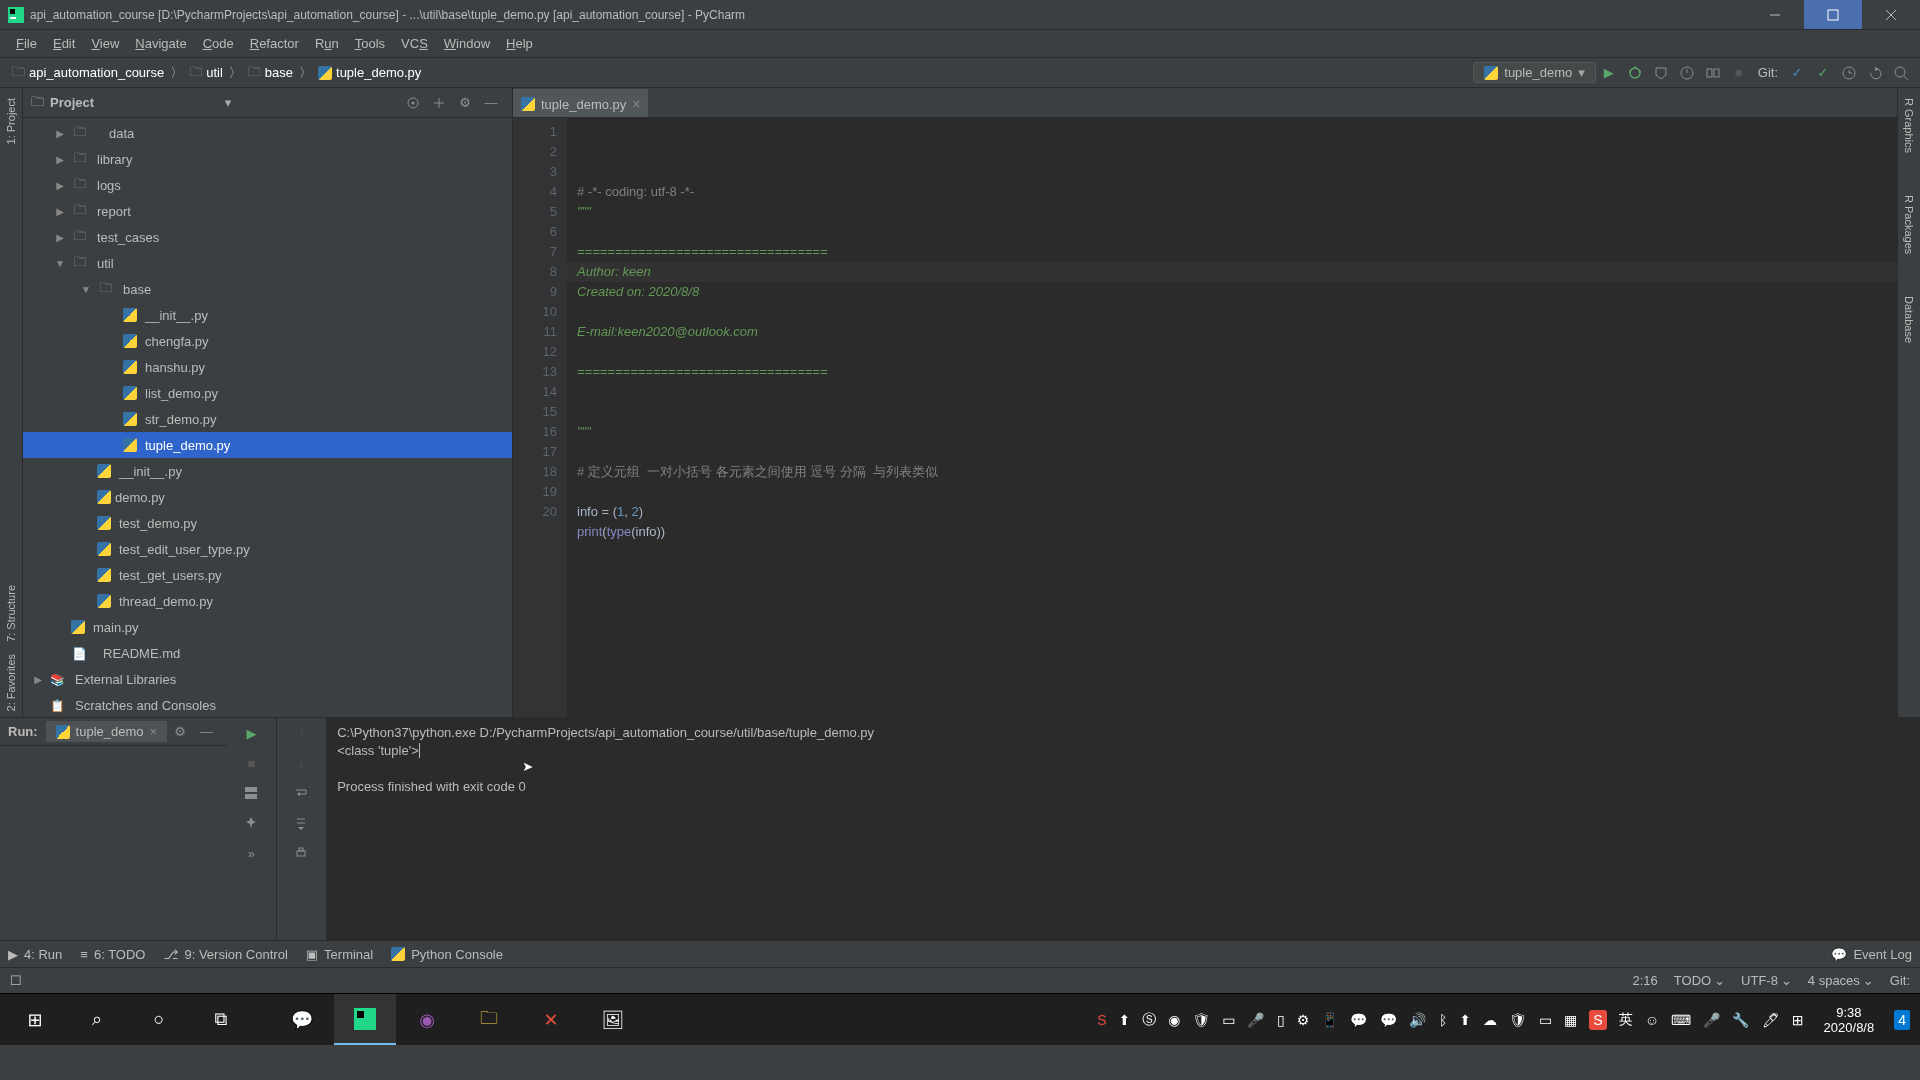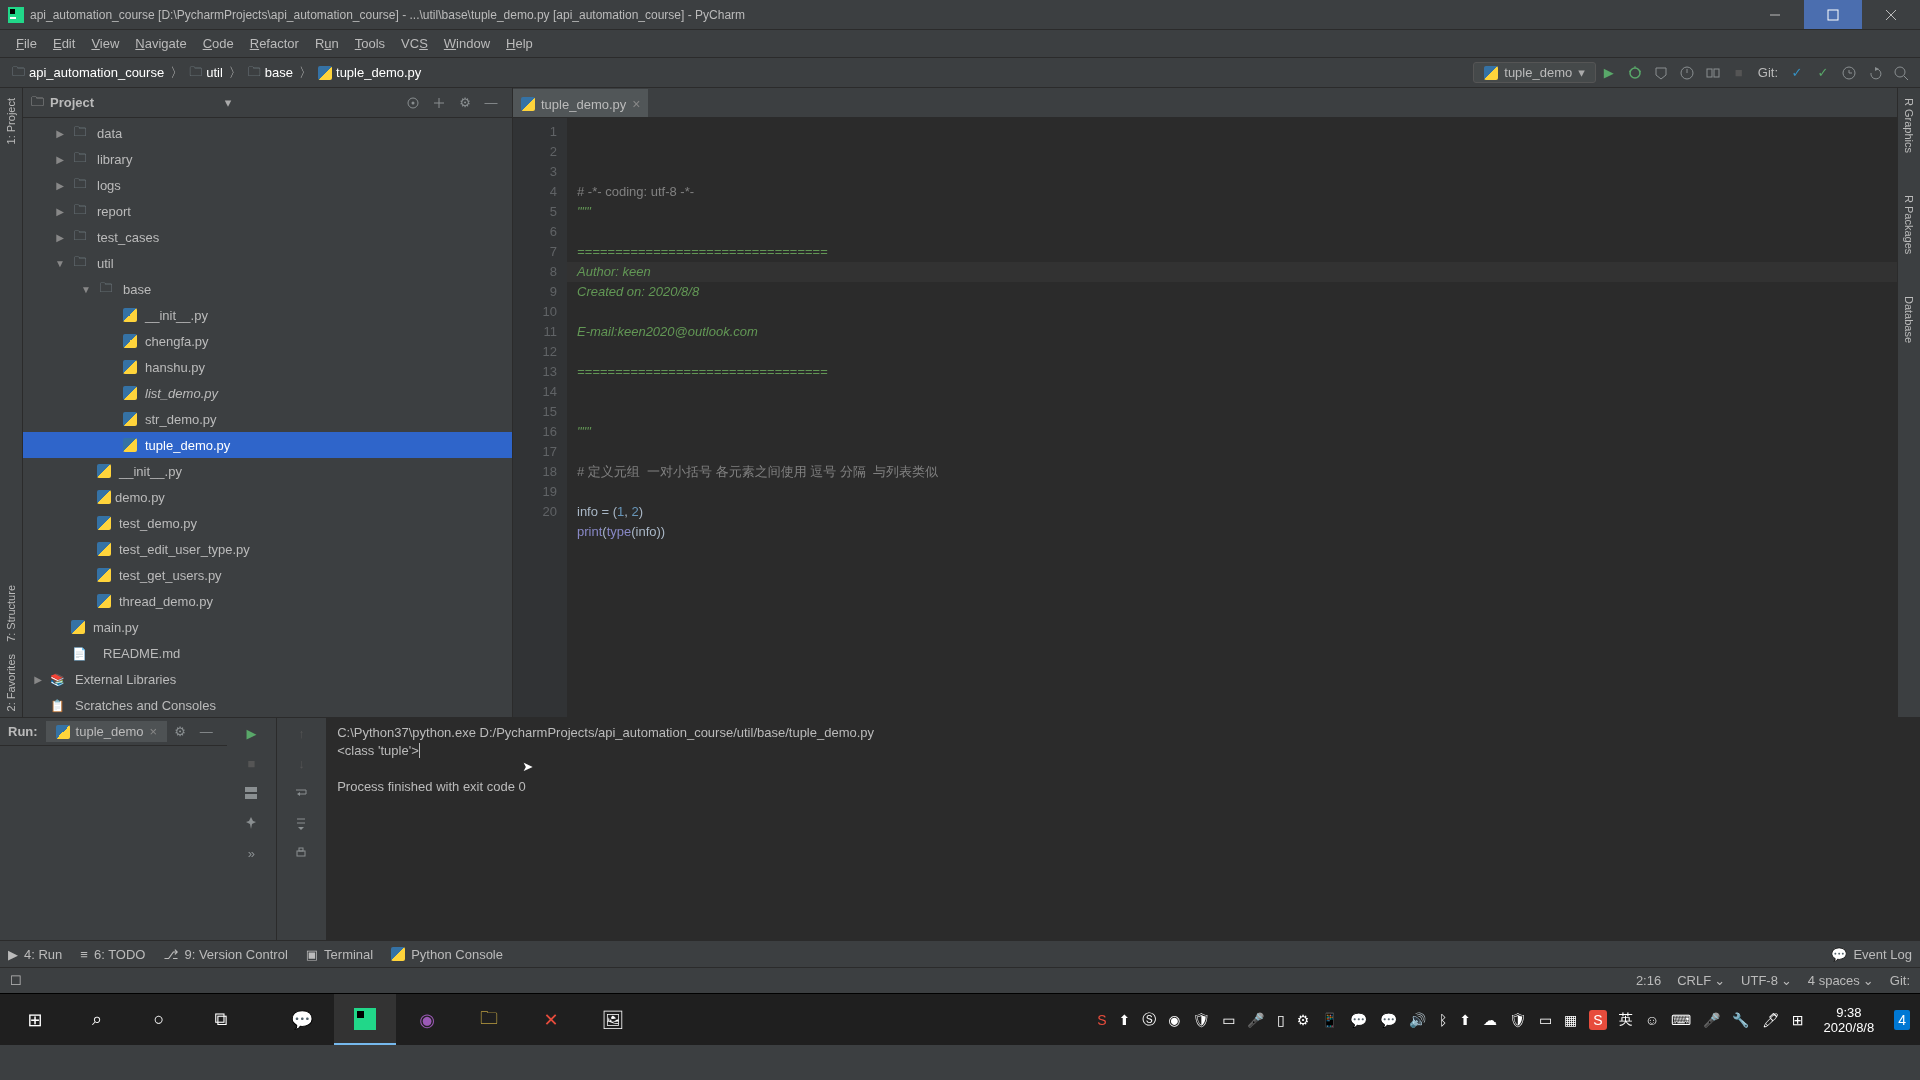--- a/index.html
+++ b/index.html
@@ -230,21 +230,21 @@
             <line x1="7" y1="2" x2="7" y2="12" stroke="#8a8f91"></line>
           </svg>
         </div>
       <div class="tool-btn">⚙</div>
       <div class="tool-btn">—</div>
     </div>
     <div class="tree" id="tree">
         <div class="tree-row indent-1">
           <span class="arrow">▶</span>
           <span class="ficon folder-icon"></span>
-          <span style="margin-left: 4px;">data</span>
+          <span style="margin-left: 16px;">data</span>
         </div>
         <div class="tree-row indent-1">
           <span class="arrow">▶</span>
           <span class="ficon folder-icon"></span>
           <span style="margin-left: 4px;">library</span>
         </div>
         <div class="tree-row indent-1">
           <span class="arrow">▶</span>
           <span class="ficon folder-icon"></span>
           <span style="margin-left: 4px;">logs</span>
@@ -280,21 +280,21 @@
           <span style="margin-left: 4px;">chengfa.py</span>
         </div>
         <div class="tree-row indent-3">
           <span class="arrow"></span>
           <span class="py-icon"></span>
           <span style="margin-left: 4px;">hanshu.py</span>
         </div>
         <div class="tree-row indent-3">
           <span class="arrow"></span>
           <span class="py-icon"></span>
-          <span style="margin-left: 4px; font-style: italic;">list_demo.py</span>
+          <span style="margin-left: 4px;">list_demo.py</span>
         </div>
         <div class="tree-row indent-3">
           <span class="arrow"></span>
           <span class="py-icon"></span>
           <span style="margin-left: 4px;">str_demo.py</span>
         </div>
         <div class="tree-row indent-3 selected">
           <span class="arrow"></span>
           <span class="py-icon"></span>
           <span style="margin-left: 4px;">tuple_demo.py</span>
@@ -504,21 +504,21 @@
       <span>💬</span>
       <span>Event Log</span>
     </div>
 </div>
 
 <div class="statusbar">
   <div>☐</div>
   <div class="spacer"></div>
   <div class="cell">2:16</div>
   <div class="cell">
-      <span>CRLF</span>
+      <span>TODO</span>
       <span>⌄</span>
     </div>
   <div class="cell">
       <span>UTF-8</span>
       <span>⌄</span>
     </div>
   <div class="cell">
       <span>4 spaces</span>
       <span>⌄</span>
     </div>

